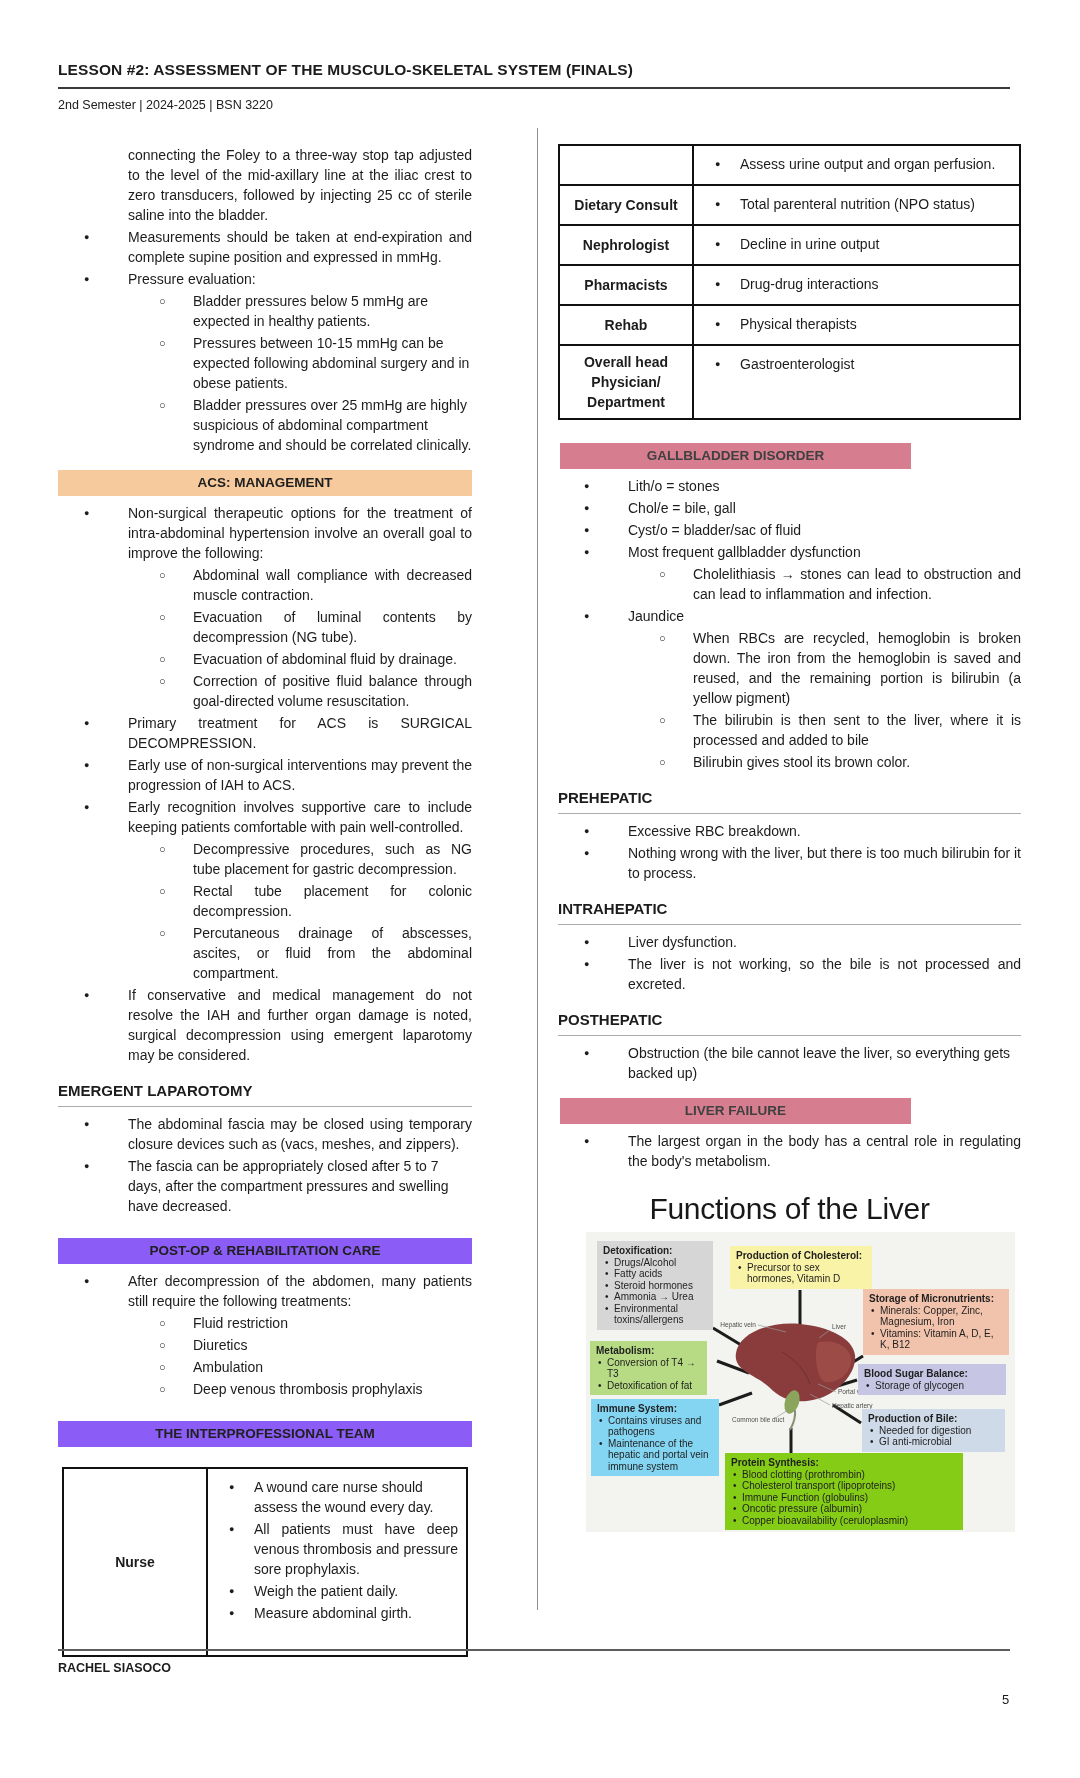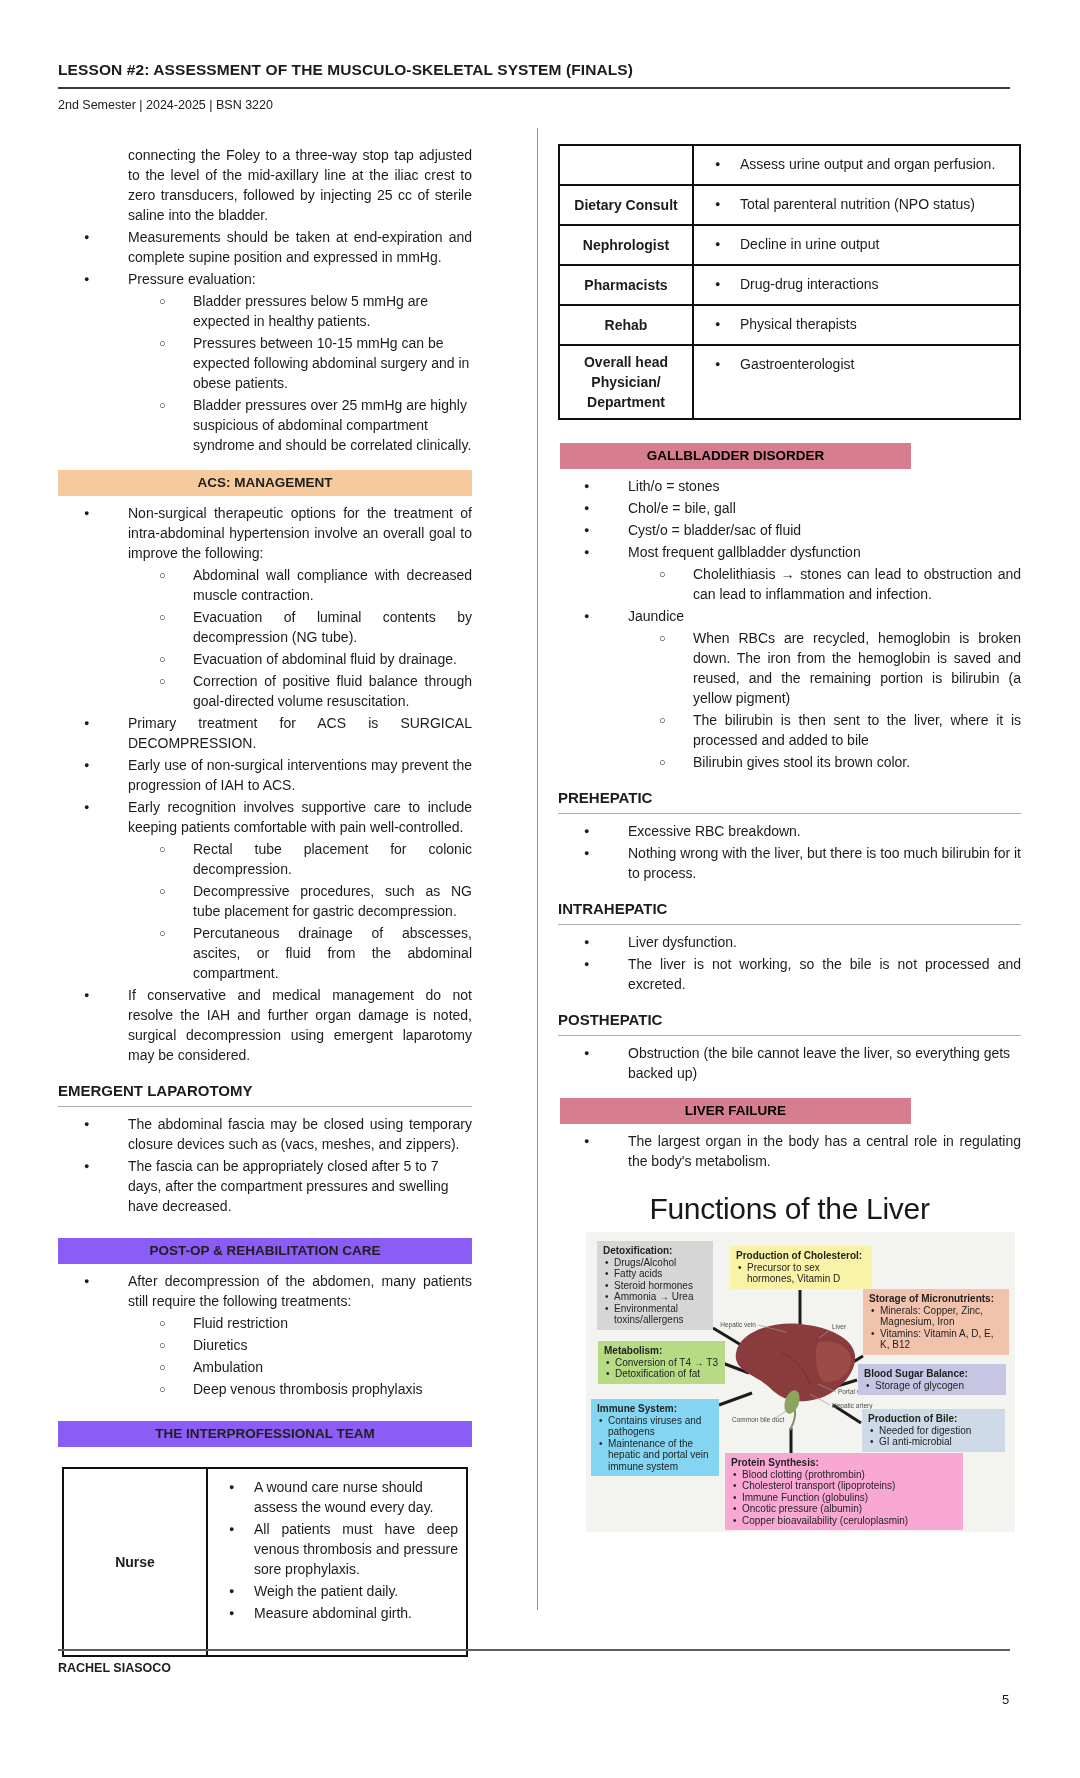--- a/index.html
+++ b/index.html
@@ -20,21 +20,21 @@
   .l1>li{position:relative;padding-left:70px;margin-bottom:2px;}
   .l1>li::before{content:"●";position:absolute;left:26px;top:0;font-size:9px;line-height:20px;}
   .l2>li{position:relative;padding-left:135px;margin-bottom:2px;}
   .l2>li::before{content:"○";position:absolute;left:101px;top:0;font-size:11px;line-height:20px;}
   .jt{text-align:justify;}
   .cont{margin:2px 0 2px 0;padding-left:70px;}
   
   .bar{font-weight:bold;font-size:13.5px;text-align:center;padding:3px 2px;margin:15px 0 7px 0;color:#202020;}
   .bar-tan{background:#f6ca9c;}
   .bar-purple{background:#8b5cf6;margin-top:22px;}
-  .bar-rose{background:#d67e8f;width:347px;margin-left:2px;color:#000000;}
+  .bar-rose{background:#d67e8f;width:347px;margin-left:2px;color:#404040;}
   .bar-first{margin-top:23px;}
   
   .subhead{font-weight:bold;font-size:15px;margin:16px 0 7px 0;padding-bottom:5px;border-bottom:1px solid #ababab;}
   
   table{border-collapse:collapse;}
   td{border:2px solid #101010;padding:8px;vertical-align:middle;}
   .lbl{font-weight:bold;text-align:center;}
   .tcell ul li{position:relative;padding-left:38px;margin-bottom:2px;}
   .tcell ul li::before{content:"●";position:absolute;left:13px;top:0;font-size:9px;line-height:20px;}
   .consult{width:100%;margin-top:1px;}
@@ -46,25 +46,25 @@
   .dg-title{font-size:30px;line-height:34px;text-align:center;margin-top:21px;color:#181818;letter-spacing:-.3px;}
   .dg-panel{position:relative;margin:6px 0 0 28px;width:429px;height:300px;background:#f3f3f0;}
   .dsvg{position:absolute;left:0;top:0;}
   .dbox{position:absolute;box-sizing:border-box;padding:4px 6px;font-size:10px;line-height:11.5px;color:#1f1f1f;}
   .dbox-title{font-weight:bold;}
   .dbox li{position:relative;padding-left:11px;}
   .dbox li::before{content:"•";position:absolute;left:2px;top:0;}
   .bx-detox{left:11px;top:9px;width:116px;background:#d6d6d6;}
   .bx-chol{left:144px;top:14px;width:142px;background:#f8f3a6;}
   .bx-micro{left:277px;top:57px;width:146px;background:#f2c3ac;}
-  .bx-metab{left:12px;top:109px;width:127px;background:#b7db85;}
+  .bx-metab{left:4px;top:109px;width:117px;background:#b7db85;}
   .bx-sugar{left:272px;top:132px;width:148px;background:#c6c5e4;}
   .bx-immune{left:5px;top:167px;width:128px;background:#84d5f2;}
   .bx-bile{left:276px;top:177px;width:143px;background:#cfdae8;}
-  .bx-protein{left:139px;top:221px;width:238px;background:#f9a8d4;}
+  .bx-protein{left:139px;top:221px;width:238px;background:#84cc16;}
   
   .ftr-rule{position:absolute;left:58px;top:1649px;width:952px;height:2px;background:#5d5d5d;}
   .ftr-author{position:absolute;left:58px;top:1658px;font-weight:bold;font-size:12.5px;}
   .pageno{position:absolute;left:1002px;top:1690px;font-size:13px;}
 </style>
 </head>
 <body>
 
 <div class="page">
 
@@ -96,22 +96,22 @@
       <li class="jt">Evacuation of luminal contents by decompression (NG tube).</li>
       <li>Evacuation of abdominal fluid by drainage.</li>
       <li class="jt">Correction of positive fluid balance through goal-directed volume resuscitation.</li>
     </ul>
     <ul class="l1">
       <li class="jt">Primary treatment for ACS is SURGICAL DECOMPRESSION.</li>
       <li class="jt">Early use of non-surgical interventions may prevent the progression of IAH to ACS.</li>
       <li class="jt">Early recognition involves supportive care to include keeping patients comfortable with pain well-controlled.</li>
     </ul>
     <ul class="l2">
+      <li class="jt">Decompressive procedures, such as NG tube placement for gastric decompression.</li>
       <li class="jt">Rectal tube placement for colonic decompression.</li>
-      <li class="jt">Decompressive procedures, such as NG tube placement for gastric decompression.</li>
       <li class="jt">Percutaneous drainage of abscesses, ascites, or fluid from the abdominal compartment.</li>
     </ul>
     <ul class="l1">
       <li class="jt">If conservative and medical management do not resolve the IAH and further organ damage is noted, surgical decompression using emergent laparotomy may be considered.</li>
     </ul>
 
     <div class="subhead">EMERGENT LAPAROTOMY</div>
     <ul class="l1">
       <li class="jt">The abdominal fascia may be closed using temporary closure devices such as (vacs, meshes, and zippers).</li>
       <li>The fascia can be appropriately closed after 5 to 7 days, after the compartment pressures and swelling have decreased.</li>

